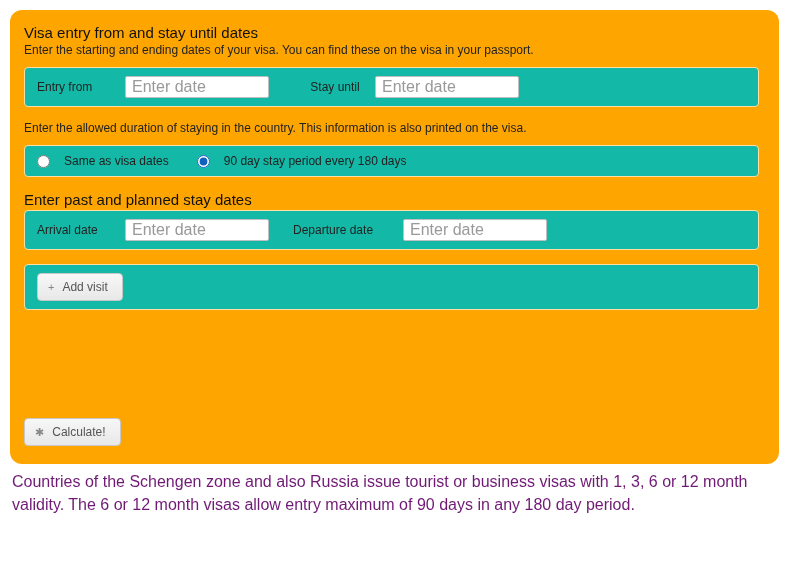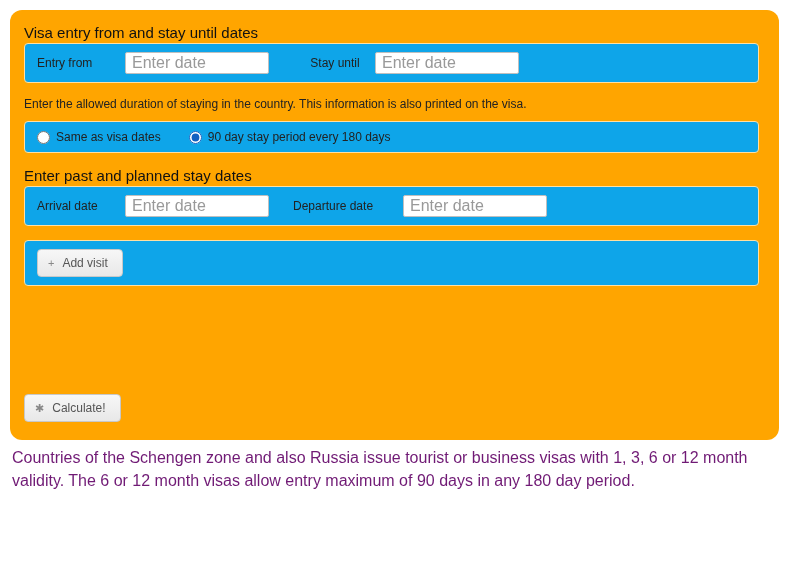--- a/index.html
+++ b/index.html
@@ -21,21 +21,21 @@
     color: #111;
     font-weight: normal;
     margin-bottom: 2px;
   }
   .section-desc {
     font-size: 12px;
     color: #222;
     margin-bottom: 10px;
   }
   .panel {
-    background: #0ea5e9;
+    background: #14b8a6;
     border: 1px solid #ffe0a3;
     border-radius: 4px;
     padding: 8px 12px;
     margin-bottom: 14px;
   }
   .form-row {
     display: flex;
     align-items: center;
     gap: 10px;
   }
@@ -56,21 +56,21 @@
     border-radius: 2px;
     width: 144px;
     height: 22px;
     background: #fff;
     color: #333;
   }
   input[type="text"].date::placeholder { color: #999; }
   .radio-row {
     display: flex;
     align-items: center;
-    gap: 6px;
+    gap: 14px;
   }
   .radio-group { display: flex; align-items: center; gap: 28px; }
   .radio-row label { font-size: 12px; color: #222; cursor: pointer; }
   input[type="radio"] { cursor: pointer; accent-color: #1060c0; }
   .btn {
     font-family: inherit;
     font-size: 12px;
     color: #555;
     background: linear-gradient(#f7f7f7, #e8e8e8);
     border: 1px solid #c8c8c8;
@@ -90,20 +90,21 @@
     padding: 6px 2px 0 2px;
   }
 </style>
 </head>
 <body>
 
 <div class="card">
 
   
   <h2 class="section-title">Visa entry from and stay until dates</h2>
+  <p class="section-desc">Enter the starting and ending dates of your visa. You can find these on the visa in your passport.</p>
   <div class="panel">
     <div class="form-row">
       <span class="lbl w1">Entry from</span>
       <input type="text" class="date" placeholder="Enter date" style="">
       <span class="lbl w2">Stay until</span>
       <input type="text" class="date" placeholder="Enter date" style="">
     </div>
   </div>
 
   

